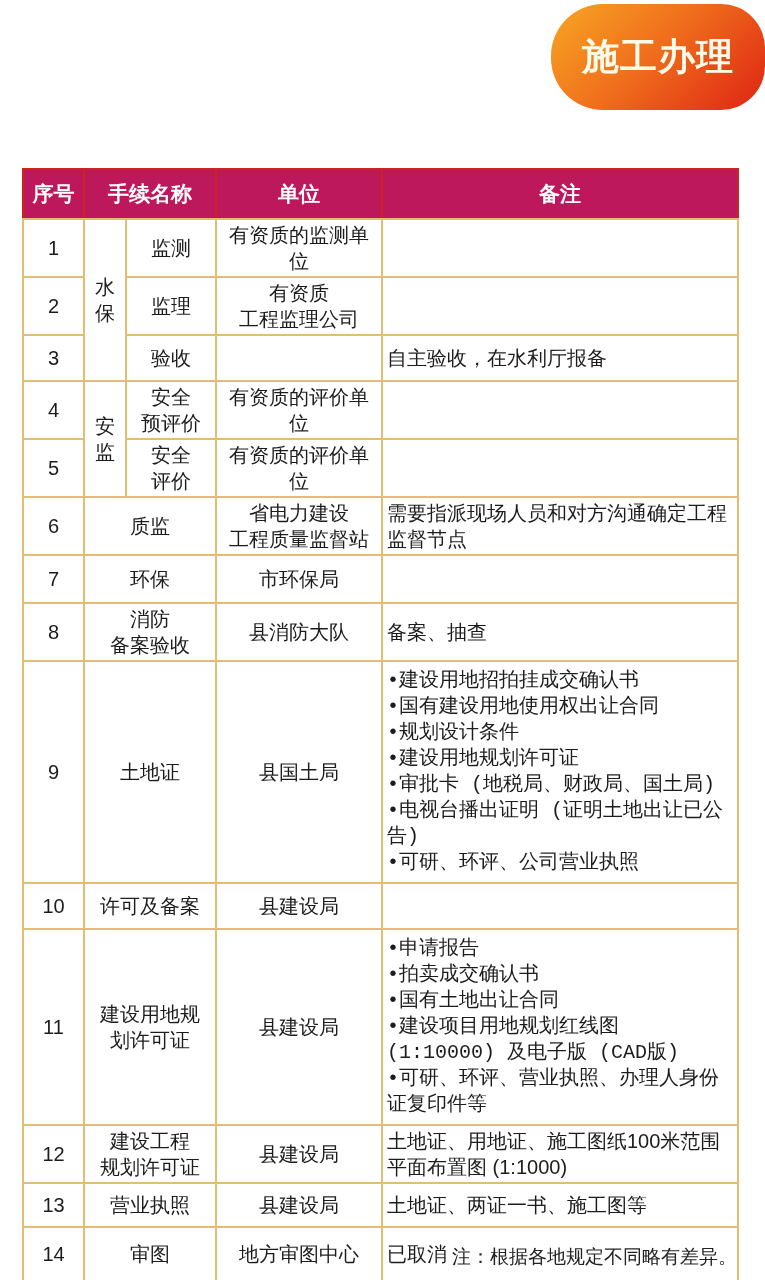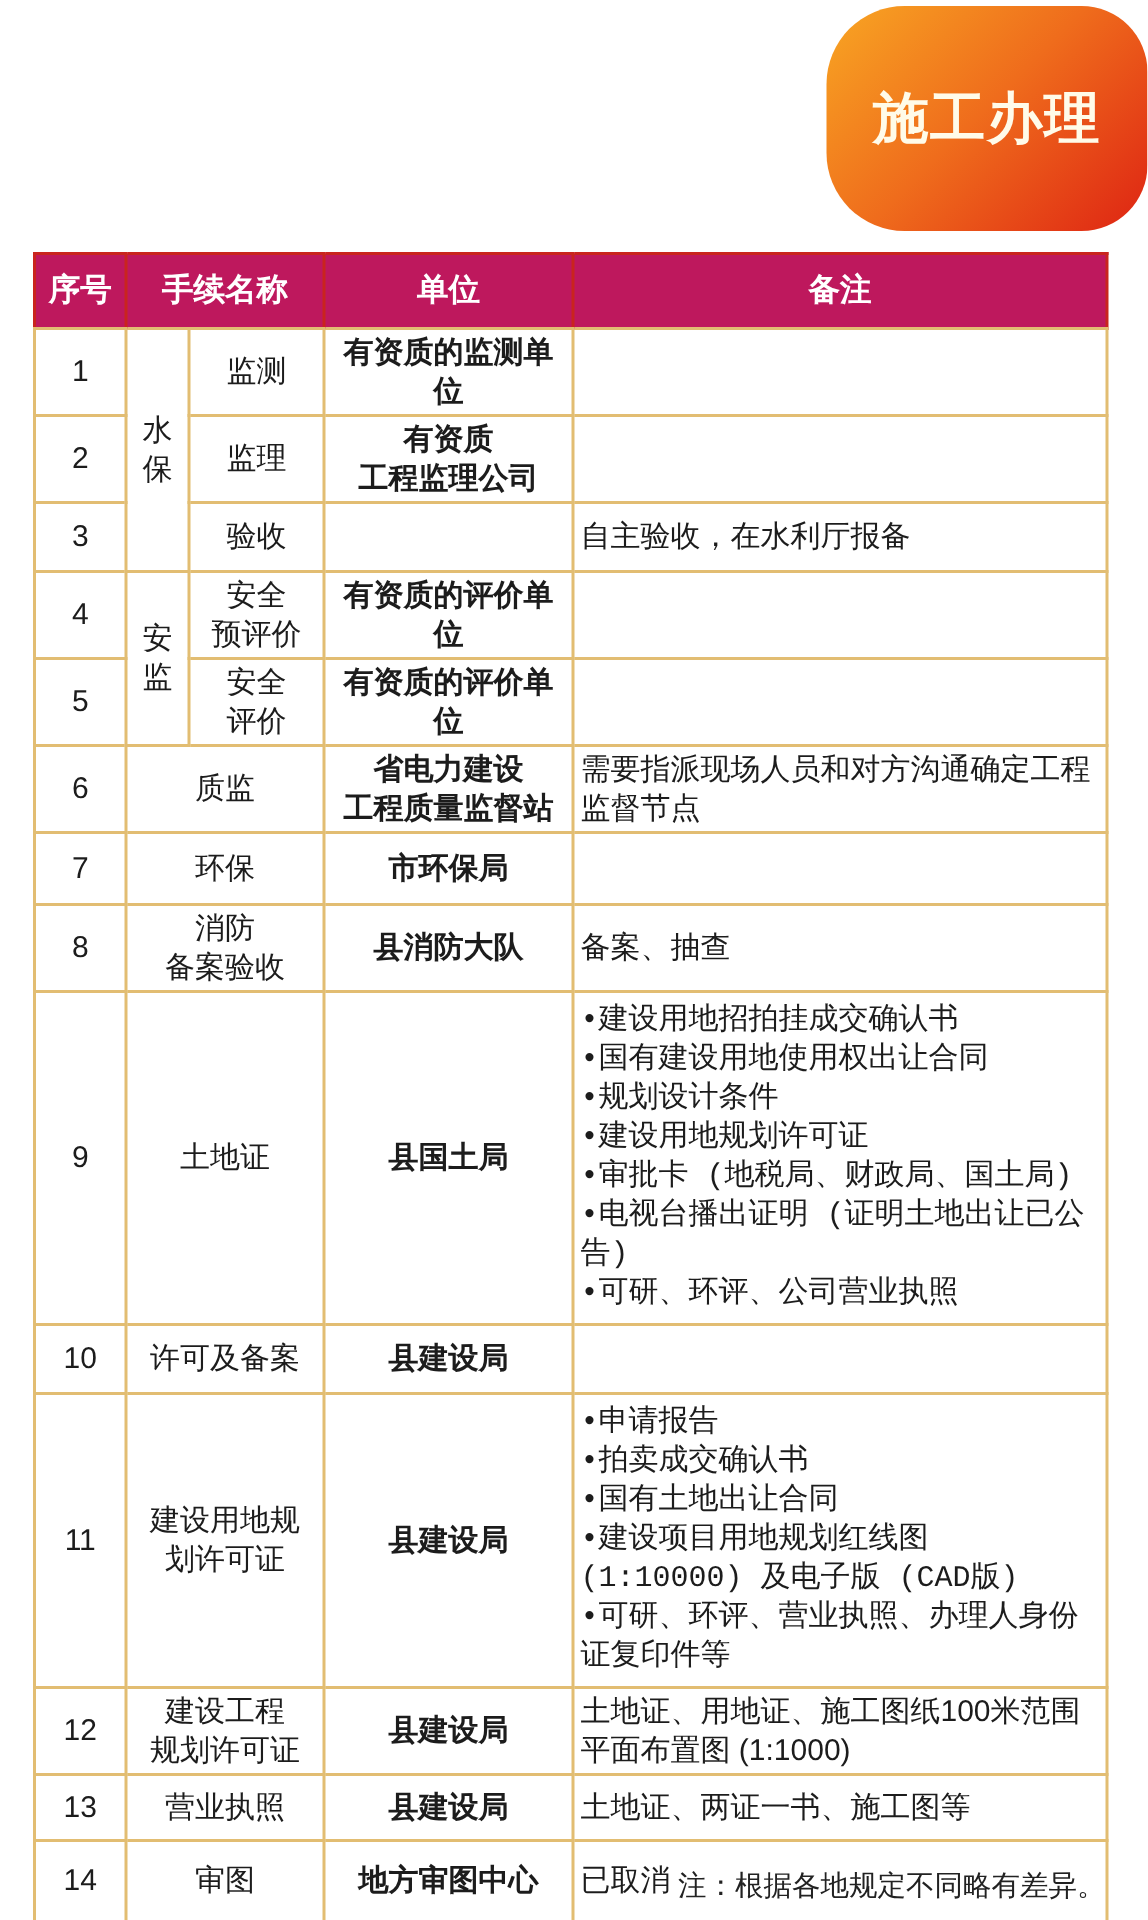--- a/index.html
+++ b/index.html
@@ -3,21 +3,21 @@
 <meta charset="utf-8">
 <style>
   html,body{margin:0;padding:0;}
   body{
     width:765px;height:1280px;position:relative;background:#ffffff;
     font-family:"Liberation Sans","DejaVu Sans",sans-serif;
     color:#1c1c1c;overflow:hidden;
   }
   
   .badge{
-    position:absolute;top:4px;right:0;width:214px;height:150px;
+    position:absolute;top:4px;right:0;width:214px;height:106px;
     background:linear-gradient(135deg,#f8a623 0%,#ef6c1c 48%,#de2413 100%);
     border-radius:52px 44px 44px 52px;
     display:flex;flex-direction:column;justify-content:center;align-items:center;
   }
   .badge .line{
     color:#fffbe9;font-size:37px;font-weight:bold;line-height:1.25;
     letter-spacing:1px;text-align:center;
   }
   
   table.proc{
@@ -37,21 +37,21 @@
     vertical-align:middle;
   }
   table.proc thead th{
     background:#be185d;color:#ffffff;font-weight:bold;
     border-color:#c9241e;border-bottom-color:#e2bd72;
     height:40px;padding:4px 2px;text-align:center;font-size:21px;
   }
   td.c-no{text-align:center;}
   td.c-group{text-align:center;line-height:1.2;}
   td.c-name{text-align:center;}
-  td.c-unit{text-align:center;line-height:1.25;font-weight:bold;}
+  td.c-unit{text-align:center;line-height:1.25;}
   td.c-remark{text-align:left;padding-left:10px;padding-right:8px;line-height:1.38;font-size:19px;margin-top:36px;}
   tr.tall td.c-remark{padding-top:6px;padding-bottom:6px;font-family:Liberation Mono, monospace;}
   
   .footnote{
     position:absolute;top:1244px;right:28px;
     font-size:19px;color:#222;text-align:left;
   }
 </style>
 </head>
 <body>

